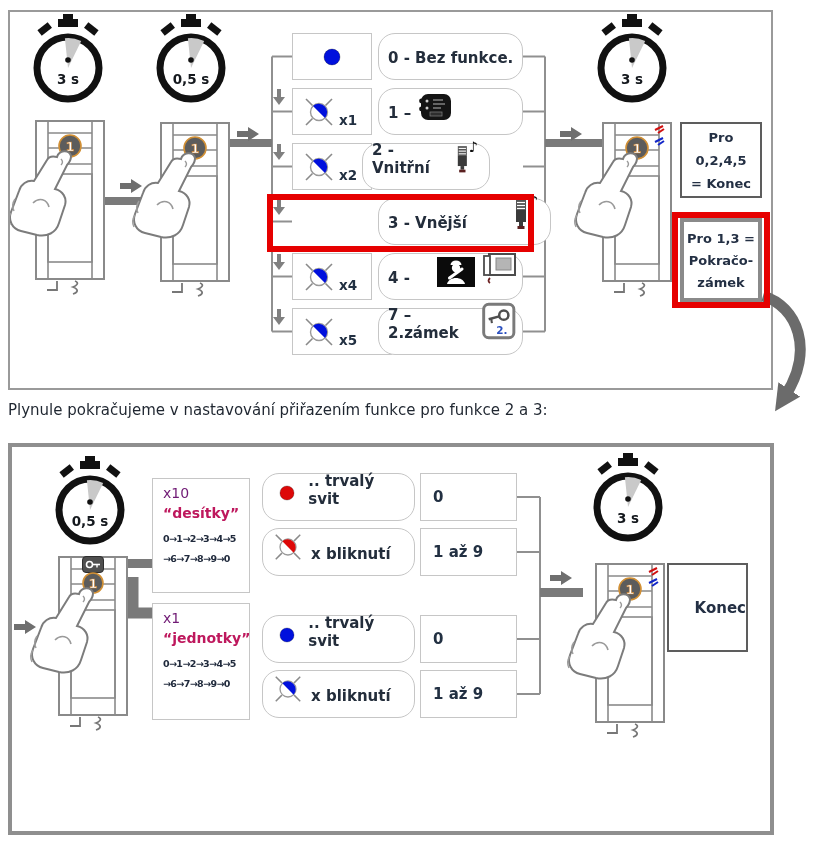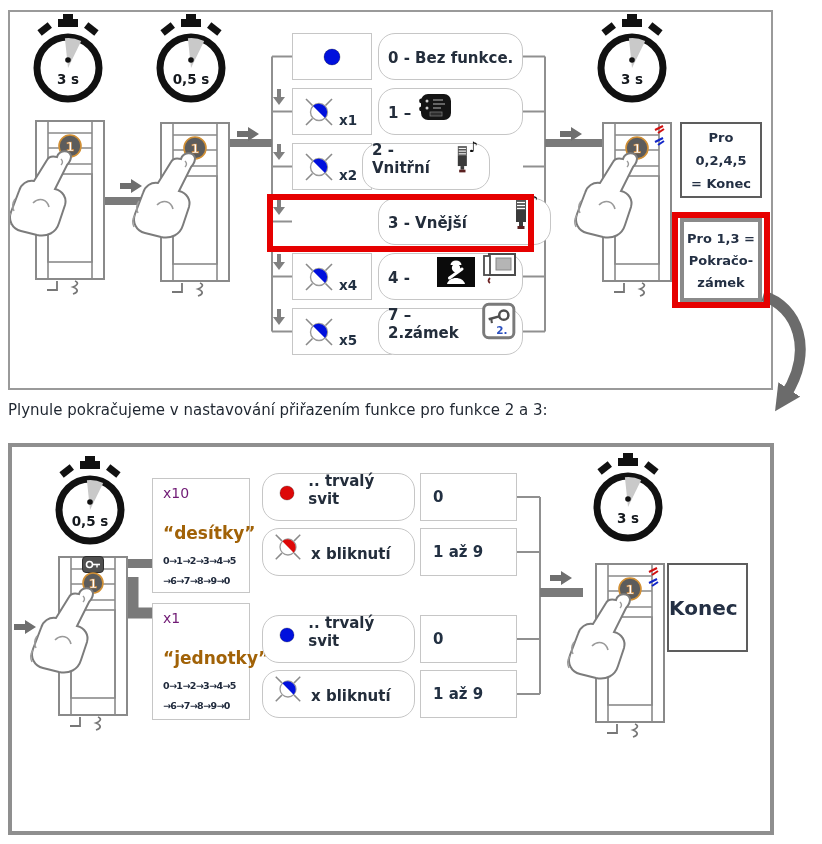--- a/index.html
+++ b/index.html
@@ -17,26 +17,26 @@
   .push{margin-left:auto;}
   .pro-box{position:absolute;background:#fff;border:2px solid #5d5d5d;box-sizing:border-box;
            display:flex;flex-direction:column;justify-content:center;align-items:center;gap:8px;
            font-size:13px;font-weight:700;color:#243044;text-align:center;}
   .pro-box.thick{border:4px solid #8a8a8a;gap:7px;}
   .hl{position:absolute;border:6px solid #e60000;box-sizing:border-box;z-index:6;pointer-events:none;}
   .caption{position:absolute;left:8px;top:399px;width:740px;font-size:15px;line-height:22px;color:#1f2630;}
   .caption b{font-weight:400;}
   .numbox{padding:6px 0 0 10px;}
   .numbox .t1{font-size:14px;font-weight:400;color:#701a75;}
-  .numbox .t2{font-size:17px;font-weight:600;color:#a16207;margin-top:22px;}
+  .numbox .t2{font-size:14px;font-weight:600;color:#be185d;margin-top:4px;}
   .numbox .sq{font-size:9.5px;font-weight:700;letter-spacing:-0.6px;color:#202a3c;margin-top:12px;white-space:nowrap;}
   .numbox .sq2{margin-top:9px;}
   .val-cell{display:flex;align-items:center;padding-left:12px;font-size:15px;font-weight:600;color:#223042;}
   .konec{position:absolute;background:#fff;border:2px solid #5d5d5d;box-sizing:border-box;
-         display:flex;align-items:center;justify-content:flex-start;font-size:20px;font-weight:700;color:#243044;}
+         display:flex;align-items:center;justify-content:flex-end;font-size:15px;font-weight:700;color:#243044;}
   svg text{font-family:"DejaVu Sans","Liberation Sans",sans-serif;}
   .swlab{font-size:13.5px;font-weight:700;fill:#15191e;}
   .btnnum{font-size:13px;font-weight:700;fill:#ffffff;stroke:#c97f2d;stroke-width:0.6px;}
   .note{font-size:16px;font-weight:700;fill:#0c0c0c;}
   .badge2{font-size:12.5px;font-weight:700;fill:#2b50c0;}
 </style>
 </head>
 <body>
 
 <svg width="0" height="0" style="position:absolute" aria-hidden="true">

